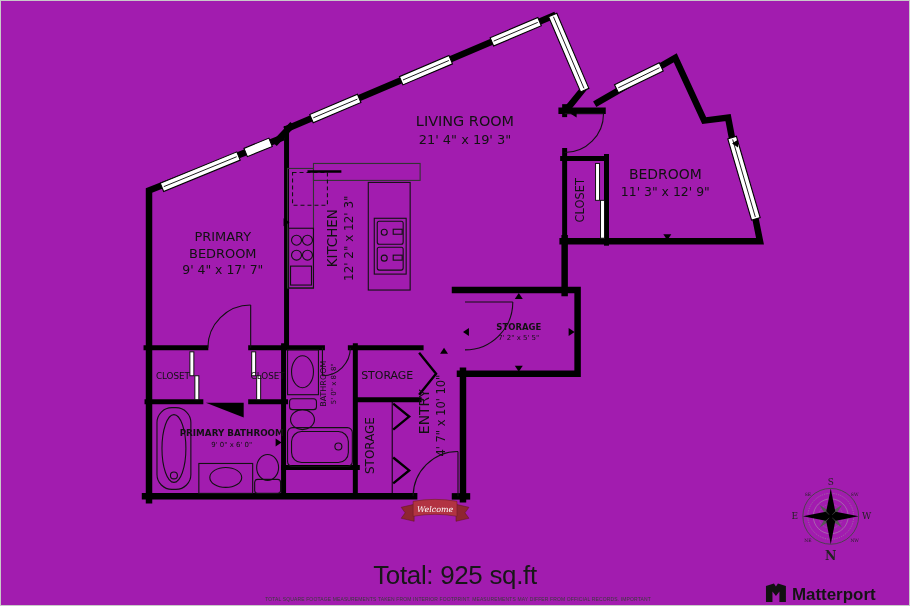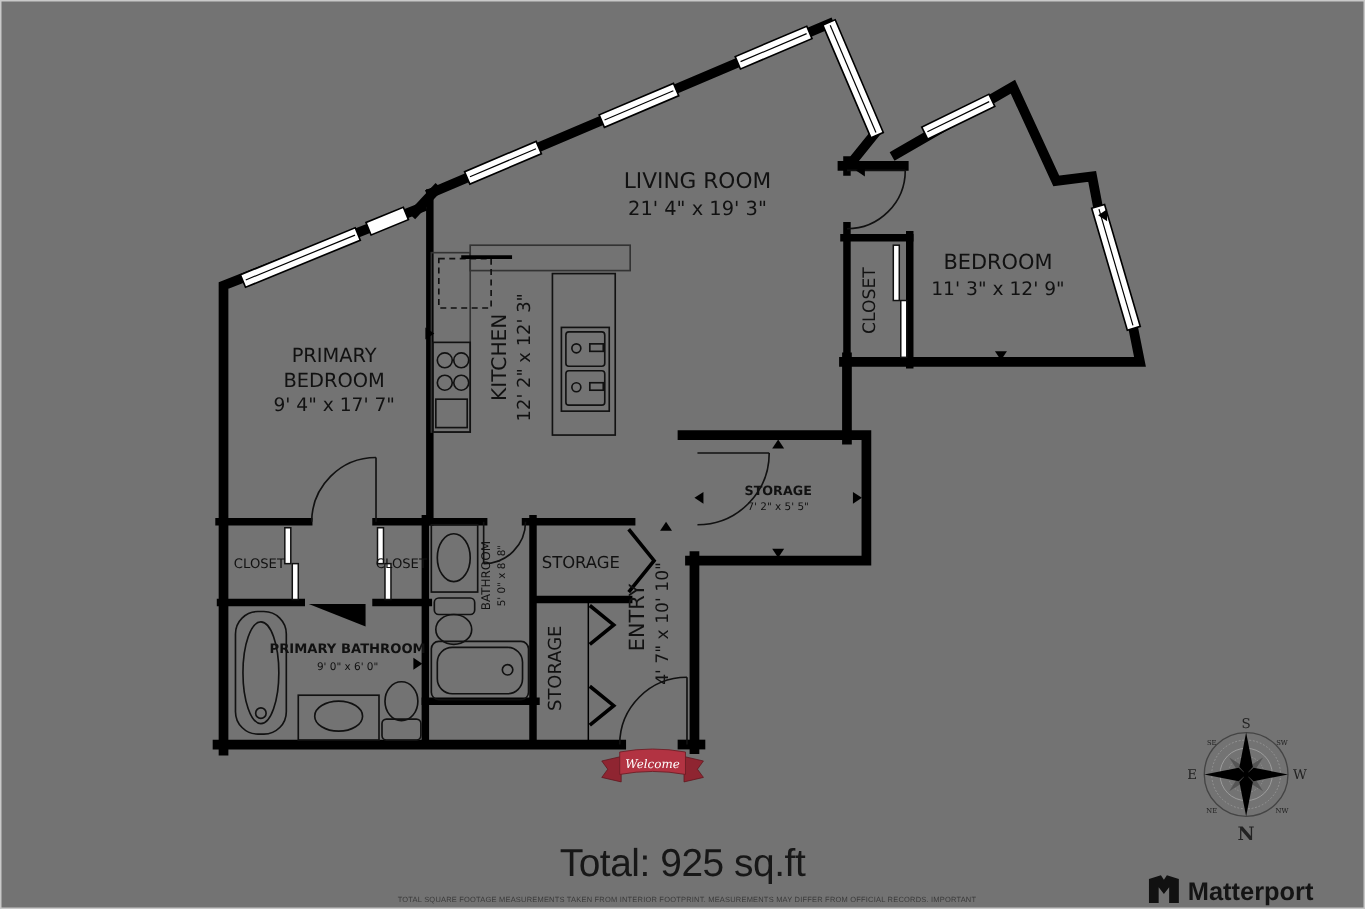--- a/index.html
+++ b/index.html
@@ -1,16 +1,16 @@
 <!DOCTYPE html>
 <html><head>
 <meta charset="utf-8">
 <style>
   html,body{margin:0;padding:0;background:#ffffff;}
-  .page{position:relative;width:908px;height:604px;border:1px solid #c9c9c9;background:#737373;overflow:hidden;
+  .page{position:relative;width:908px;height:604px;border:1px solid #c9c9c9;background:#a21caf;overflow:hidden;
         font-family:"DejaVu Sans", sans-serif;}
   svg{display:block;}
   text{fill:#111;}
   .roomname{font-family:"DejaVu Sans",sans-serif;fill:#1c1c1c;}
   .total{font-family:"Liberation Sans",sans-serif;fill:#171717;letter-spacing:-0.3px;}
   .brand{font-family:"Liberation Sans",sans-serif;font-weight:bold;fill:#141414;}
   .disc{font-family:"Liberation Sans",sans-serif;fill:#3a3a3a;letter-spacing:0.15px;}
   .compassletter{font-family:"DejaVu Serif",serif;fill:#222;}
   .welcome{font-family:"DejaVu Serif",serif;font-style:italic;fill:#ffffff;}
 </style>

